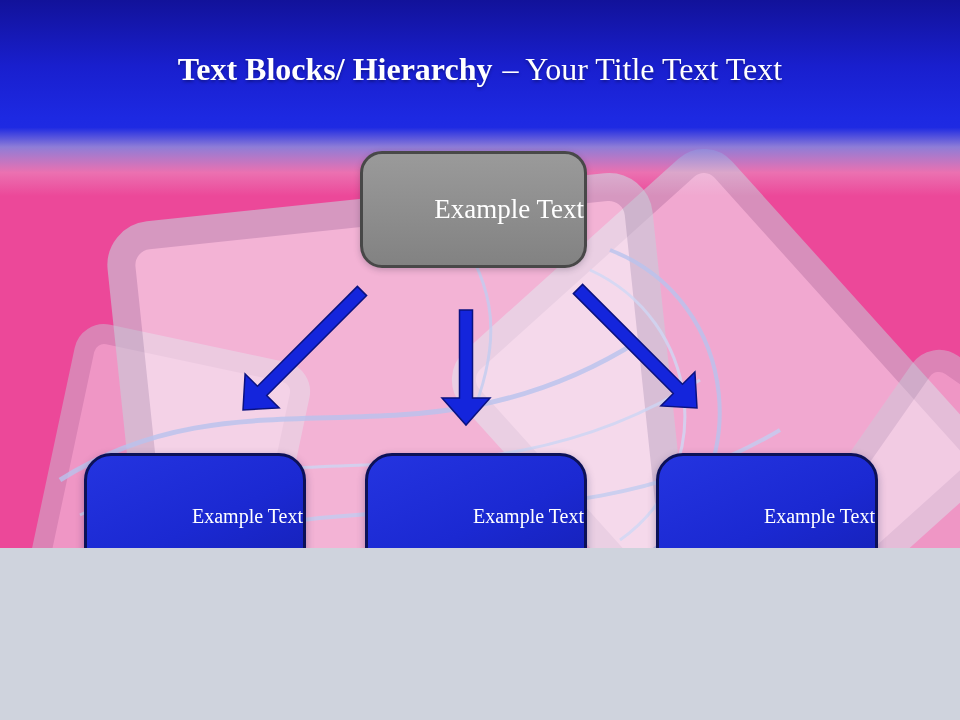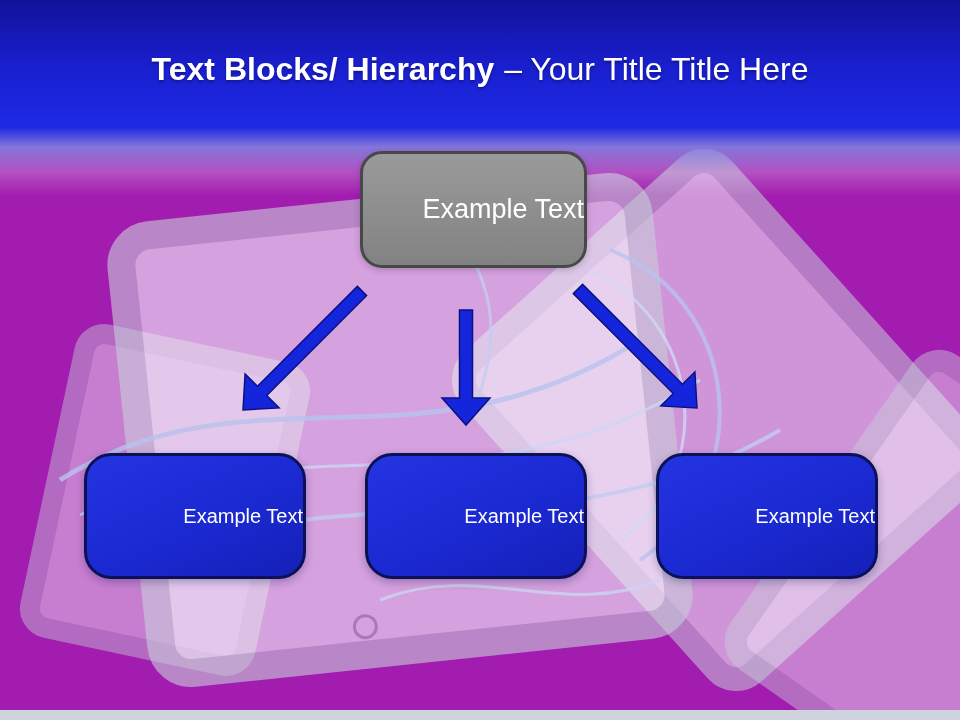--- a/index.html
+++ b/index.html
@@ -1,19 +1,19 @@
 <!DOCTYPE html>
 <html><head>
 <meta charset="utf-8">
 <style>
   html,body{margin:0;padding:0;background:#cfd3dd;}
   .slide{
-    position:relative;width:960px;height:710px;overflow:hidden;
-    background:#a21caf;
-    font-family:Liberation Sans, sans-serif;
+    position:relative;width:960px;height:548px;overflow:hidden;
+    background:#ec4899;
+    font-family:Liberation Serif, serif;
   }
   .bg-svg{position:absolute;left:0;top:0;width:960px;height:720px;}
   .header-band{
     position:absolute;left:0;top:0;width:960px;height:196px;
     background:linear-gradient(180deg,
       #12129a 0%,
       #191fce 34%,
       #1d29e2 60%,
       #1e2ae2 65%,
       rgba(126,134,226,0.85) 75%,
@@ -85,21 +85,21 @@
       <path d="M 590,270 C 700,320 720,470 620,540" stroke="#d0d8f5" stroke-width="3"></path>
       <path d="M 380,600 C 480,560 560,620 660,580" stroke="#ccd5f3" stroke-width="3"></path>
       <path d="M 430,180 C 470,260 520,300 470,420" stroke="#c3cdf1" stroke-width="3"></path>
     </g>
   </svg>
 
   <div class="header-band"></div>
 
   <div class="slide-title">
     <span class="bold">Text Blocks/ Hierarchy</span>
-    <span class="regular">– Your Title Title Here</span>
+    <span class="regular">– Your Title Text Text</span>
   </div>
 
   <div class="shape root-box">
     <span>Example Text</span>
   </div>
 
   <svg class="arrows-svg" viewBox="0 0 960 720" aria-hidden="true">
     <g fill="#1425dc" stroke="#0a1280" stroke-width="1.5" stroke-linejoin="miter">
       <polygon points="357.4,286.4 257.5,386.3 245.1,373.9 243,410 279.1,407.9 266.7,395.5 366.6,295.6"></polygon>
       <polygon points="459.5,310 459.5,398 442,398 466,425 490,398 472.5,398 472.5,310"></polygon>

